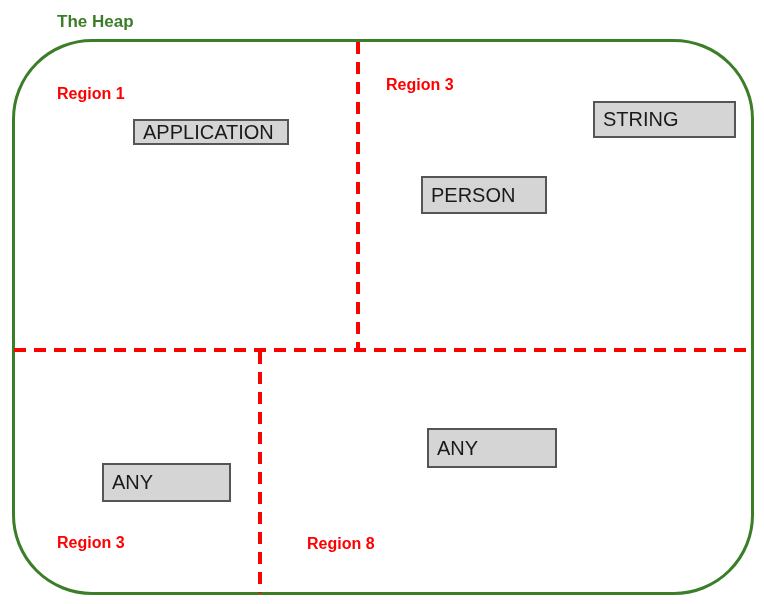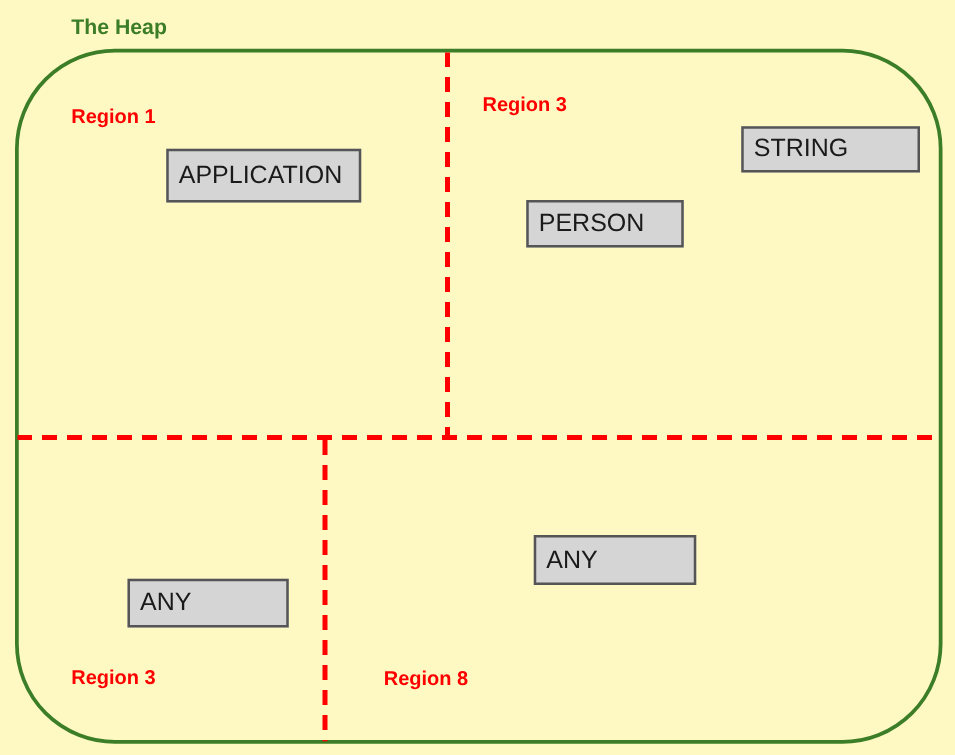--- a/index.html
+++ b/index.html
@@ -8,21 +8,21 @@
     width: 764px;
     height: 604px;
     background: #000000;
     overflow: hidden;
     font-family: "Liberation Sans", sans-serif;
   }
   #stage {
     position: relative;
     width: 764px;
     height: 604px;
-    background: #fef9c3;
+    background: #ffffff;
   }
   .abs { position: absolute; }
 
   .heap-title {
     color: #3c7d28;
     font-size: 17px;
     font-weight: bold;
     white-space: nowrap;
   }
 
@@ -72,29 +72,29 @@
 
   <div class="abs dash-v" style="left:356px; top:42px; height:308px;"></div>
   <div class="abs dash-h" style="left:14px; top:348px; width:738px;"></div>
   <div class="abs dash-v" style="left:258px; top:352px; height:241px;"></div>
 
   <div class="abs region-label" style="left:57px; top:75px;margin-top:10px;">Region 1</div>
   <div class="abs region-label" style="left:386px; top:76px;">Region 3</div>
   <div class="abs region-label" style="left:57px; top:534px;">Region 3</div>
   <div class="abs region-label" style="left:307px; top:535px;">Region 8</div>
 
-  <div class="abs obj-box" style="left:133px; top:119px; width:156px; height:43px;">
+  <div class="abs obj-box" style="left:133px; top:119px; width:156px; height:26px;">
     <span>APPLICATION</span>
   </div>
 
   <div class="abs obj-box" style="left:593px; top:101px; width:143px; height:37px;">
     <span>STRING</span>
   </div>
 
-  <div class="abs obj-box" style="left:421px; top:160px; width:126px; height:38px;">
+  <div class="abs obj-box" style="left:421px; top:176px; width:126px; height:38px;">
     <span>PERSON</span>
   </div>
 
   <div class="abs obj-box" style="left:102px; top:463px; width:129px; height:39px;">
     <span>ANY</span>
   </div>
 
   <div class="abs obj-box" style="left:427px; top:428px; width:130px; height:40px;">
     <span>ANY</span>
   </div>

